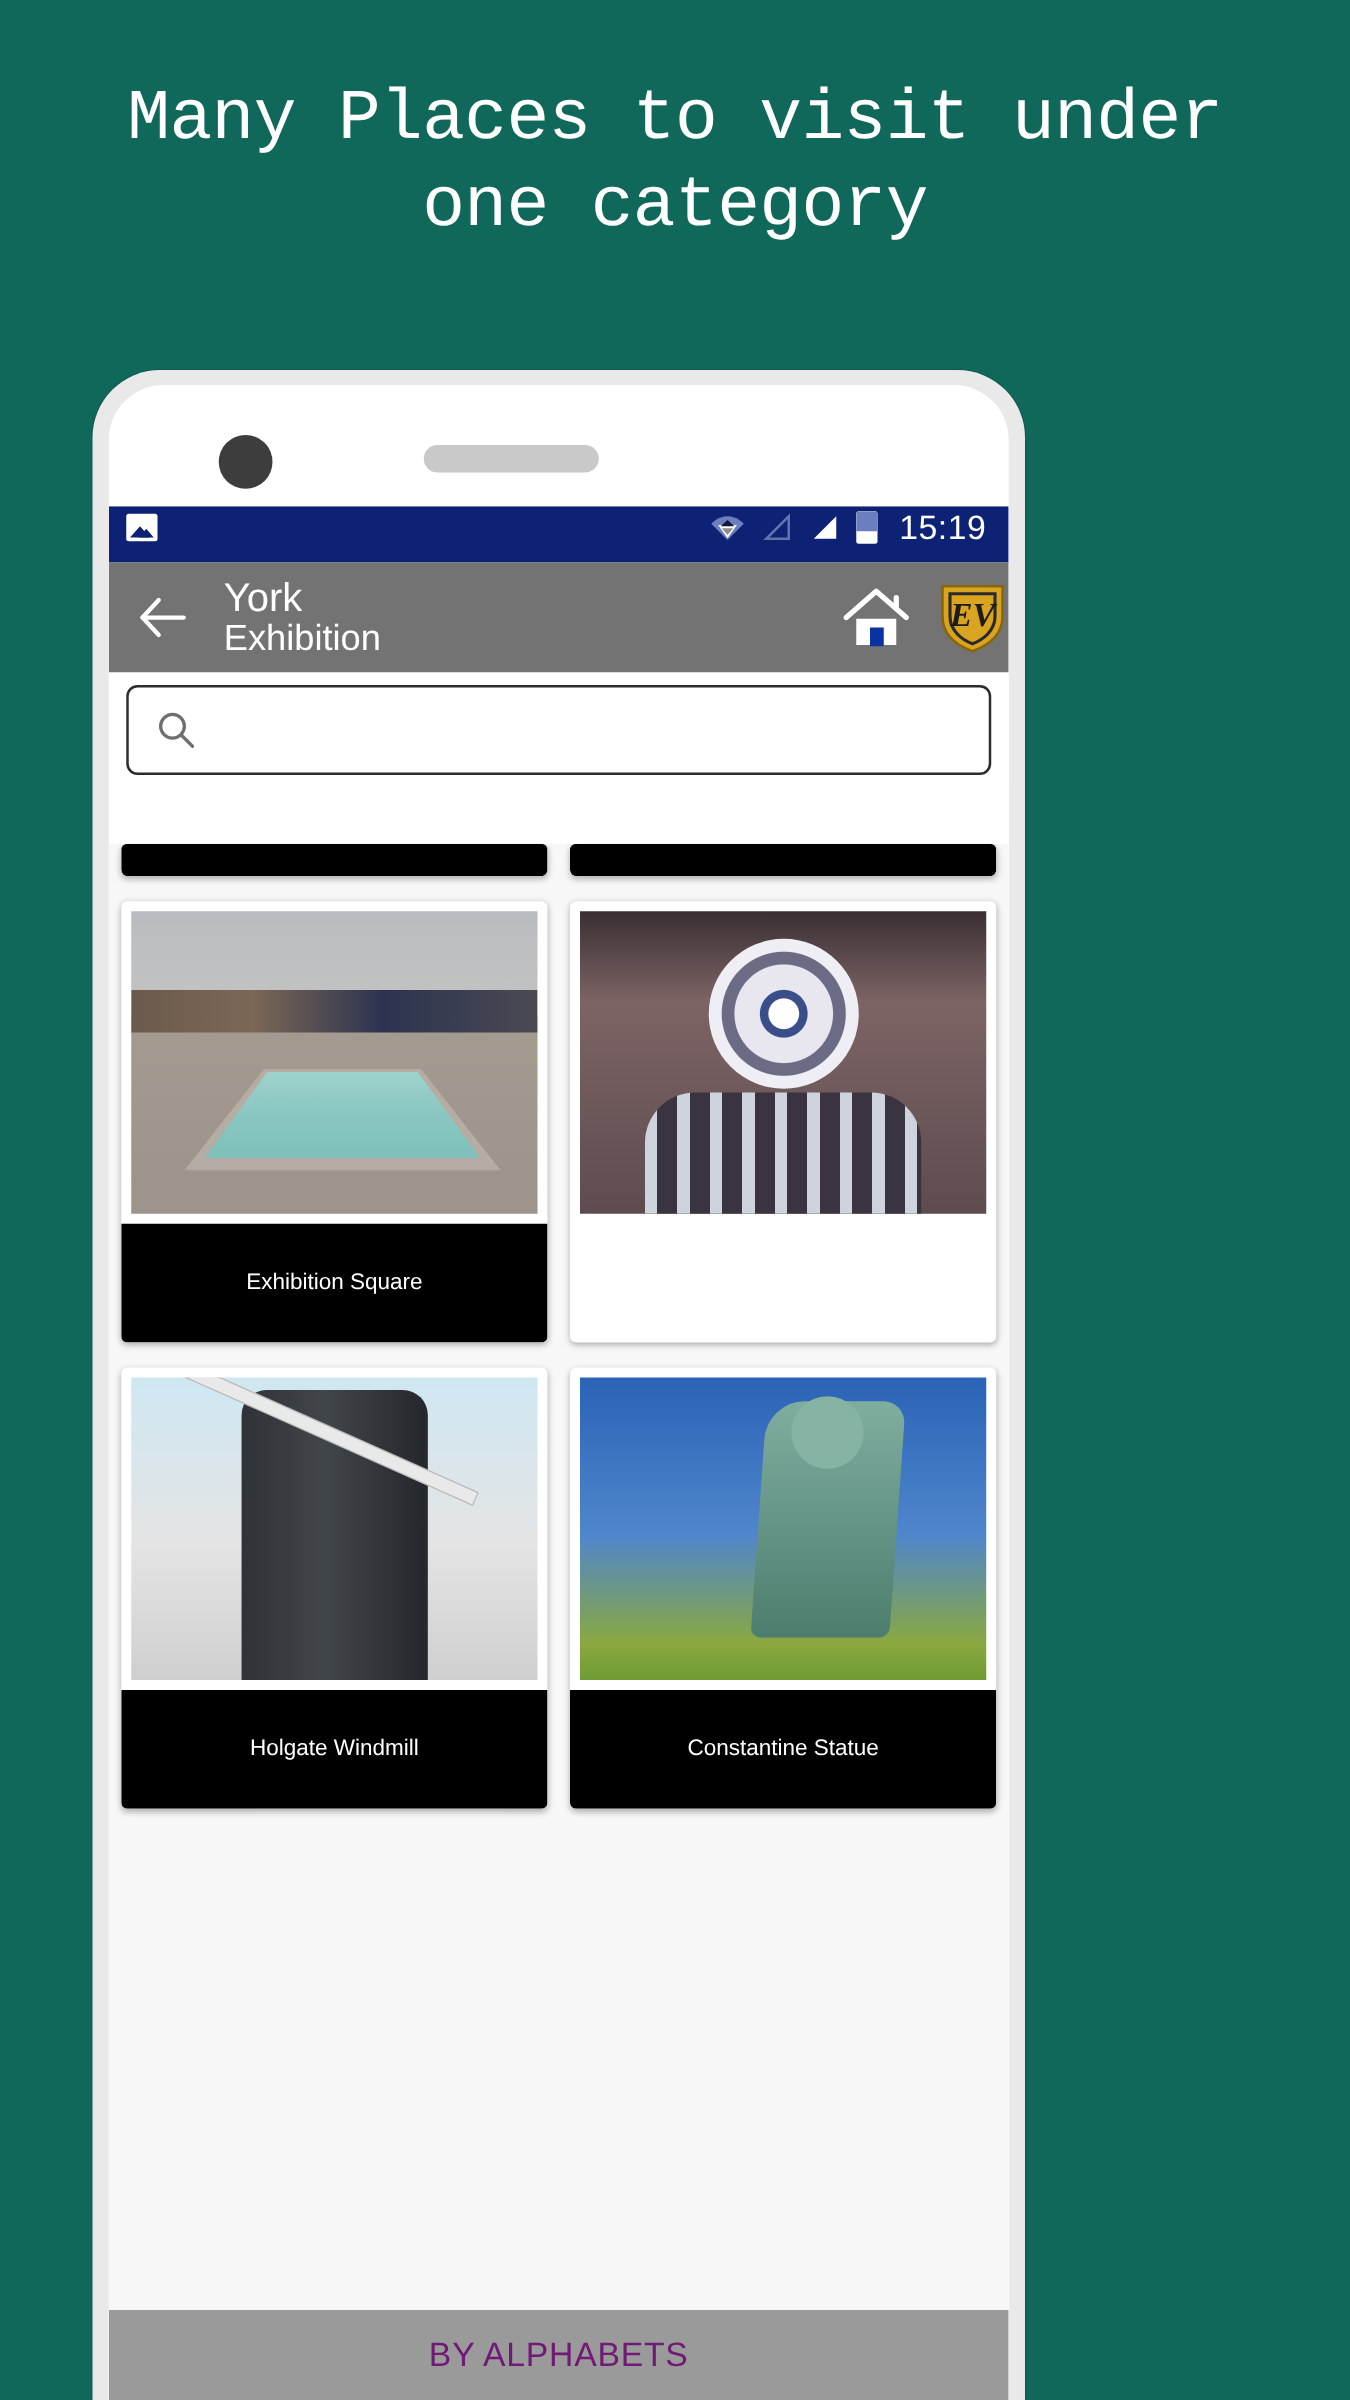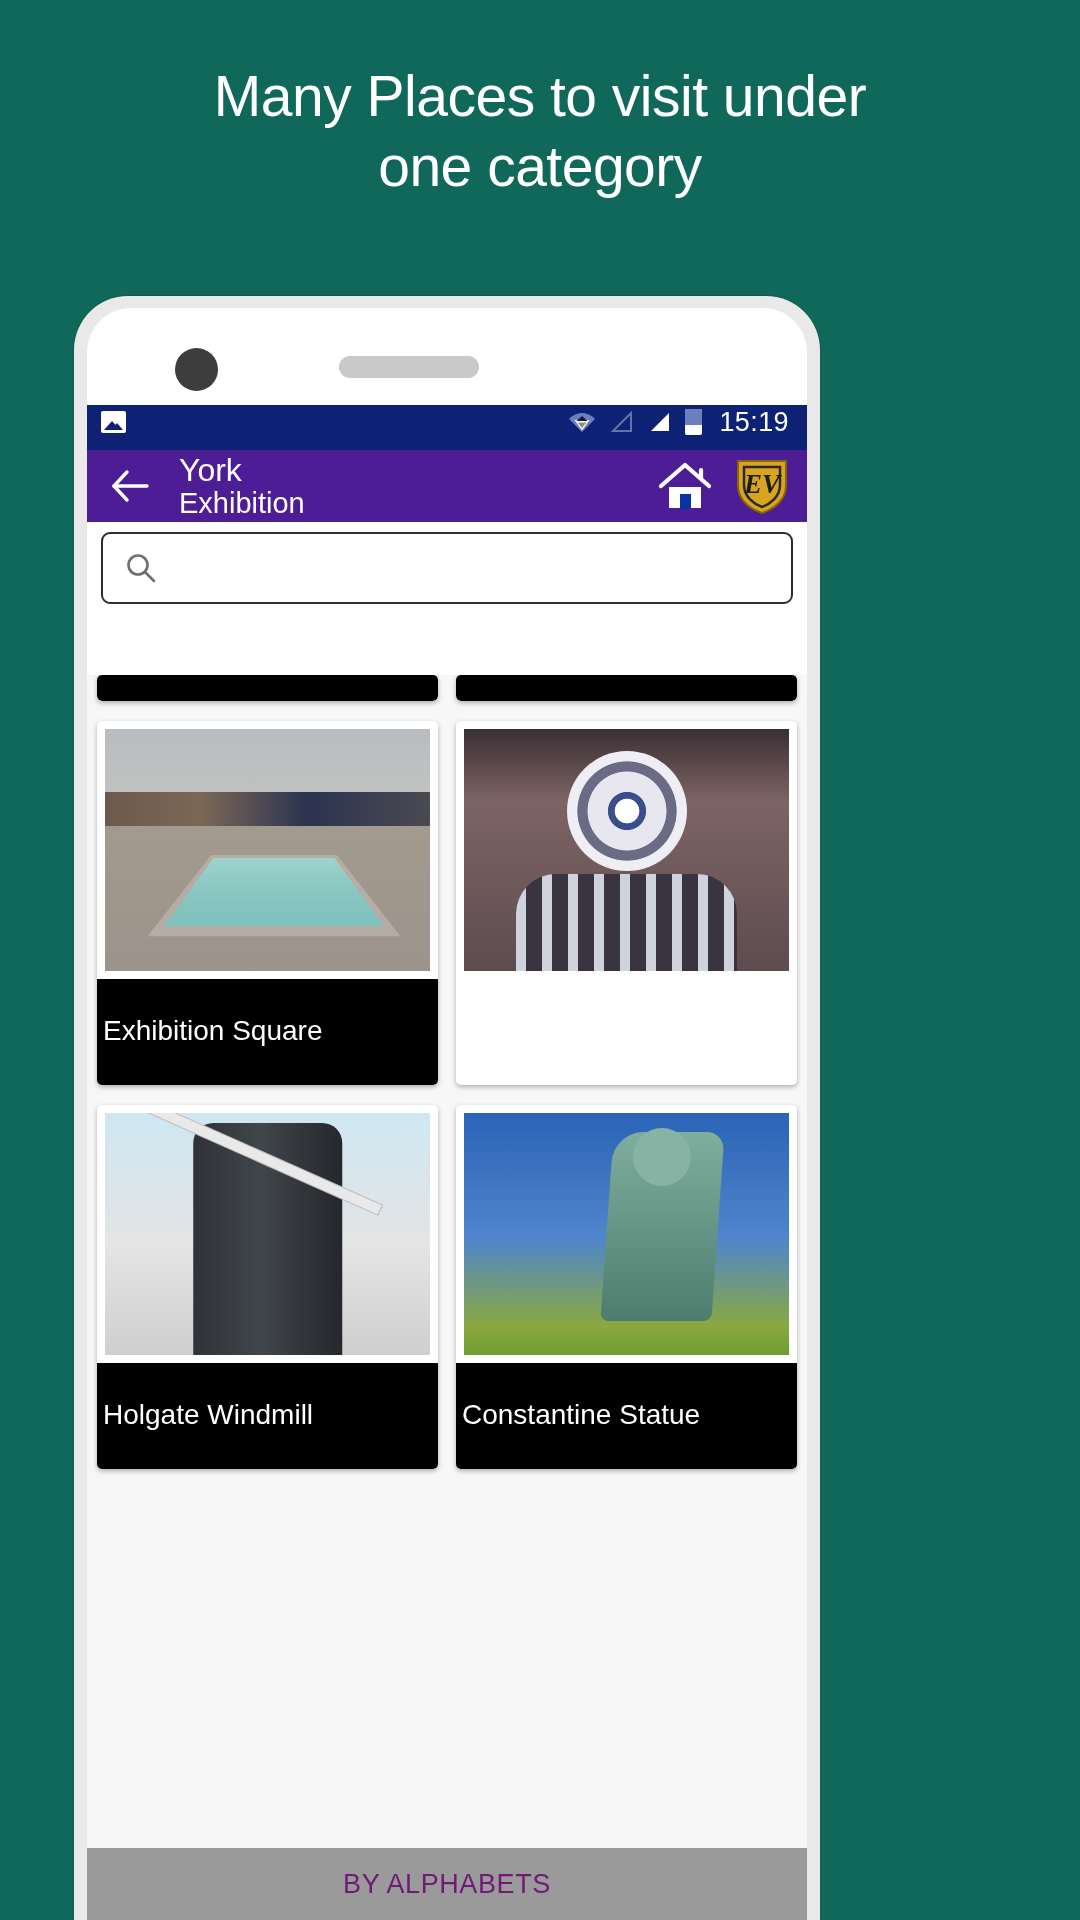--- a/index.html
+++ b/index.html
@@ -14,20 +14,21 @@
   .headline {
     position:absolute;
     top:62px; left:0; width:1080px;
     text-align:center;
     color:#ffffff;
     font-size:57px;
     line-height:1.22;
     font-weight:400;
     letter-spacing:-0.5px;
     white-space:pre-line;
+    font-family:Liberation Mono, monospace;
   }
 
   
   .phone {
     position:absolute;
     left:74px; top:296px;
     width:746px; height:1624px;
     background:#e9e9e9;
     border-radius:54px 54px 0 0;
     box-shadow:0 0 0 1px rgba(0,0,0,0.10);
@@ -95,24 +96,24 @@
     overflow:hidden;
   }
   .ic-batt::before {
     content:""; position:absolute; left:0; top:0; width:100%; height:62%;
     background:#6b7fbe;
   }
   .sb-time { font-size:27px; font-weight:400; letter-spacing:0.4px; margin-left:4px; }
 
   
   .appbar {
-    height:72px; width:100%;
-    background:#4c1d95;
+    height:88px; width:100%;
+    background:#737373;
     display:flex; align-items:center;
-    padding:0 18px 0 20px;
+    padding:0 2px 0 20px;
     color:#ffffff;
   }
   .back-arrow { width:48px; height:48px; display:flex; align-items:center; justify-content:center; }
   .titles { margin-left:24px; line-height:1.08; }
   .title-main { font-size:32px; font-weight:400; }
   .title-sub  { font-size:29px; font-weight:400; }
   .appbar-actions { margin-left:auto; display:flex; align-items:center; gap:22px; }
   .home-ic { width:56px; height:50px; }
   .ev-shield { width:54px; height:58px; }
 
@@ -151,22 +152,22 @@
     display:flex; flex-direction:column;
   }
   .card-photo {
     height:242px; margin:8px 8px 0 8px;
     background:#b9b9b9;
     position:relative; overflow:hidden;
   }
   .card-caption {
     background:#000000;
     color:#ffffff;
-    text-align:left;
-    font-size:28px;
+    text-align:center;
+    font-size:18px;
     padding:36px 6px 38px 6px;
     margin-top:8px;
   }
   .stub {
     background:#000000; height:26px; border-radius:0 0 5px 5px;
   }
   .stub-card { background:#fff; border-radius:5px; box-shadow:0 2px 5px rgba(0,0,0,.3); overflow:hidden; }
 
   
   .sortbar {

